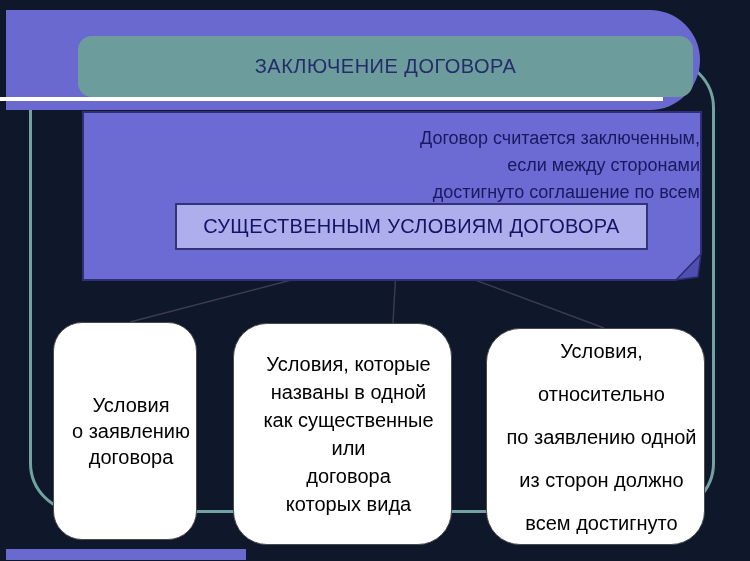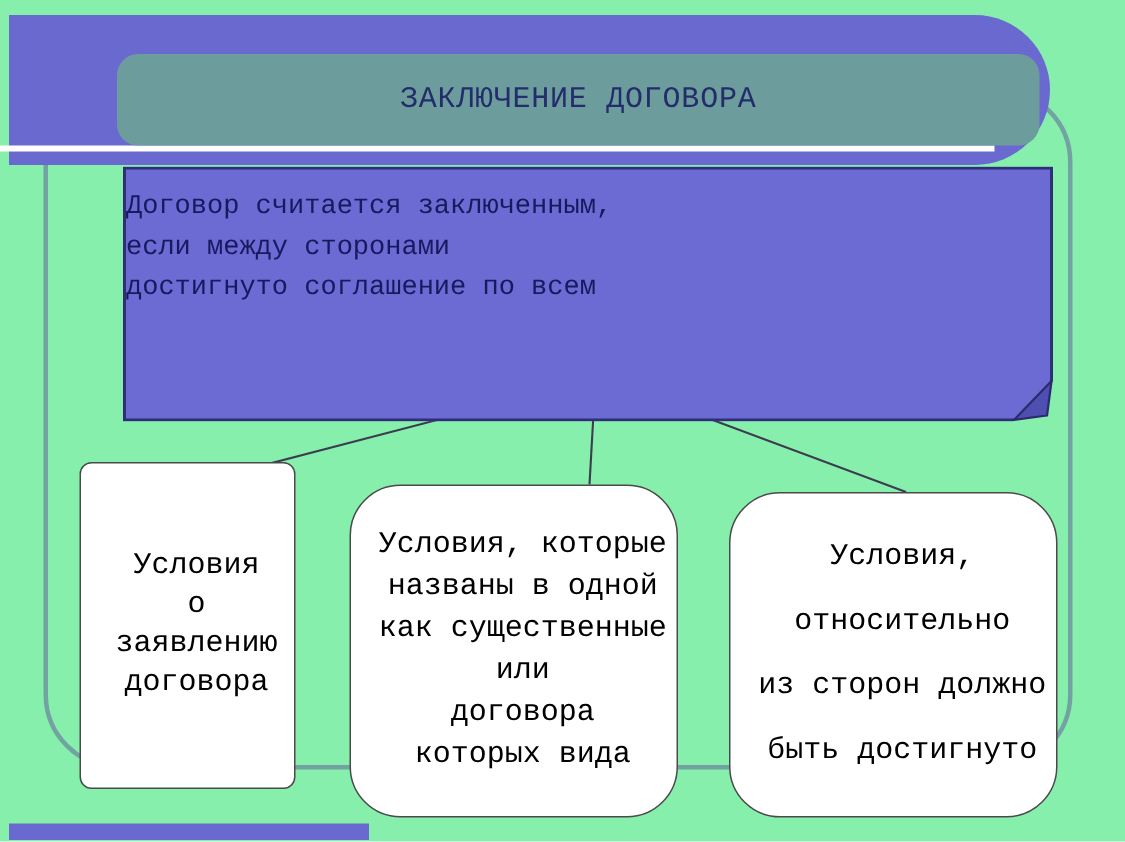--- a/index.html
+++ b/index.html
@@ -1,18 +1,18 @@
 <!DOCTYPE html>
 <html><head>
 <meta charset="utf-8">
 <style>
   html,body{margin:0;padding:0;background:#fff;}
   .slide{
-    position:relative;width:750px;height:561px;background:#86efac;overflow:hidden;
-    font-family:Liberation Mono, monospace;
+    position:relative;width:750px;height:561px;background:#0f172a;overflow:hidden;
+    font-family:Liberation Sans, sans-serif;
   }
   
   .frame{
     position:absolute;left:29px;top:58px;width:680px;height:449px;
     border:3px solid #73A2A2;border-radius:50px;z-index:1;background:transparent;
   }
   
   .banner{
     position:absolute;left:6px;top:10px;width:694px;height:100px;
     background:#6A69CF;border-radius:0 50px 50px 0;z-index:2;
@@ -27,39 +27,39 @@
     display:flex;align-items:center;justify-content:center;
   }
   .title-pill span{
     color:#232D6B;font-size:20px;letter-spacing:0.5px;font-weight:400;
   }
   
   .main-box{
     position:absolute;left:82px;top:111px;width:620px;height:170px;
     background:#6B6BD3;border:2px solid #2F2F78;box-sizing:border-box;z-index:4;
     clip-path:polygon(0 0,100% 0,100% calc(100% - 27px),calc(100% - 27px) 100%,0 100%);
-    text-align:left;
+    text-align:right;
   }
   .main-lines{padding-top:12px;color:#191960;font-size:18px;line-height:27px;}
   .highlight-box{
     position:absolute;left:175px;top:203px;width:473px;height:47px;
     background:#AEAEEC;border:2px solid #33337A;box-sizing:border-box;z-index:5;
     display:flex;align-items:center;justify-content:center;
   }
   .highlight-box span{color:#141464;font-size:20px;letter-spacing:0.3px;}
   
   .overlay{position:absolute;left:0;top:0;width:750px;height:561px;z-index:3;}
   .overlay.top{z-index:6;pointer-events:none;}
   
   .branch{
     position:absolute;background:#ffffff;border:1.5px solid #4A4A4A;box-sizing:border-box;
     z-index:4;display:flex;flex-direction:column;align-items:center;justify-content:center;
     text-align:center;color:#000;font-size:20px;padding-left:12px;
   }
-  .branch-1{left:53px;top:308px;width:144px;height:218px;border-radius:8px;line-height:26px;}
+  .branch-1{left:53px;top:322px;width:144px;height:218px;border-radius:29px;line-height:26px;}
   .branch-2{left:233px;top:323px;width:219px;height:222px;border-radius:34px;line-height:28px;}
   .branch-3{left:486px;top:328px;width:219px;height:217px;border-radius:34px;line-height:28px;gap:15px;}
   
   .bottom-bar{
     position:absolute;left:6px;top:549px;width:240px;height:11px;background:#6A69CF;z-index:2;
   }
 </style>
 </head>
 <body>
 
@@ -82,20 +82,23 @@
   </svg>
 
   <div class="main-box">
     <div class="main-lines">
       <div>Договор считается заключенным,</div>
       <div>если между сторонами</div>
       <div>достигнуто соглашение по всем</div>
     </div>
   </div>
 
+  <div class="highlight-box">
+    <span>СУЩЕСТВЕННЫМ УСЛОВИЯМ ДОГОВОРА</span>
+  </div>
 
   <svg class="overlay top" viewBox="0 0 750 561">
     <polygon points="676,280 701,254 698,277" fill="#4F4FB2" stroke="#2B2B6E" stroke-width="1.5" stroke-linejoin="round"></polygon>
   </svg>
 
   <div class="branch branch-1">
     <div>Условия</div>
     <div>о заявлению</div>
     <div>договора</div>
   </div>
@@ -105,17 +108,18 @@
     <div>названы в одной</div>
     <div>как существенные</div>
     <div>или</div>
     <div>договора</div>
     <div>которых вида</div>
   </div>
 
   <div class="branch branch-3">
     <div>Условия,</div>
     <div>относительно</div>
+    <div>по заявлению одной</div>
     <div>из сторон должно</div>
-    <div>быть достигнуто</div>
+    <div>всем достигнуто</div>
   </div>
 
 </div>
 
 </body></html>

